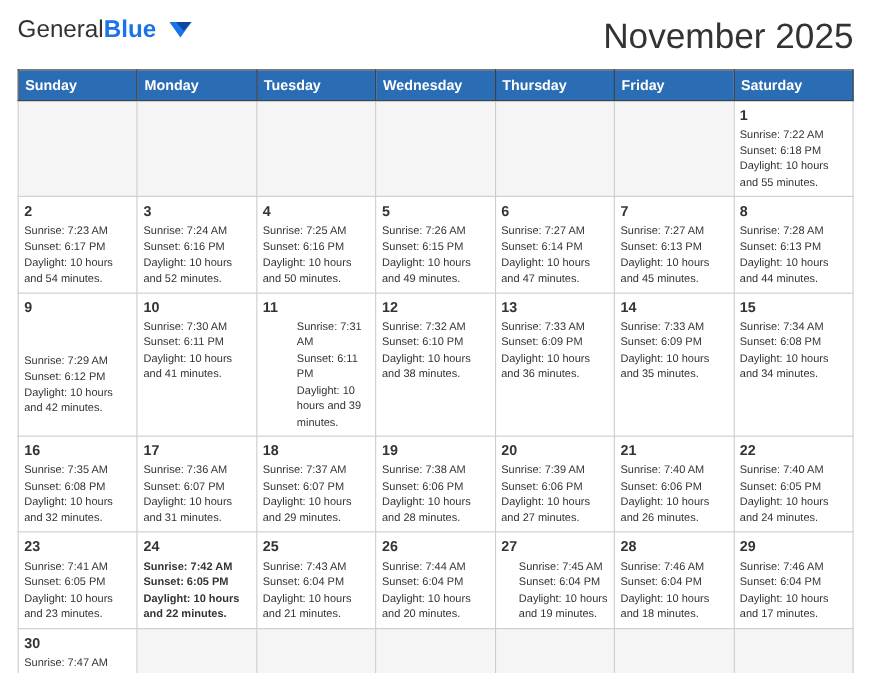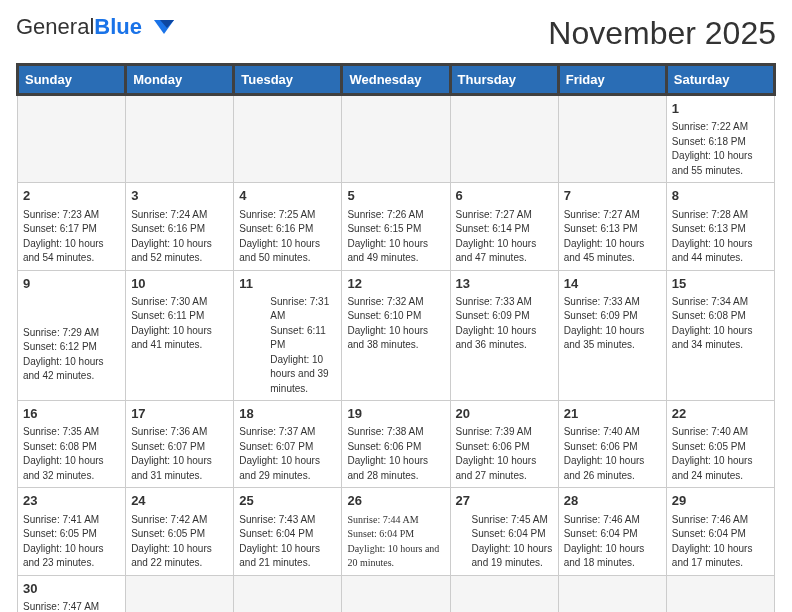--- a/index.html
+++ b/index.html
@@ -49,21 +49,21 @@
       border-collapse: collapse;
       border: 1px solid #ccc;
     }
     .calendar th {
       background-color: #2a6db5;
       color: #fff;
       font-size: 13px;
       font-weight: bold;
       padding: 6px 6px;
       text-align: left;
-      border: 3px solid #404040;
+      border: 1px solid #404040;
     }
     .calendar td {
       vertical-align: top;
       border: 1px solid #ccc;
       padding: 4px 5px;
       width: 108px;
       min-height: 75px;
       background: #fff;
       font-size: 10.5px;
       color: #333;
@@ -263,33 +263,33 @@
       </tr>
       <tr>
         <td>
           <div class="day-number">23</div>
           <div class="day-info" style="white-space: pre-line;">Sunrise: 7:41 AM
 Sunset: 6:05 PM
 Daylight: 10 hours and 23 minutes.</div>
         </td>
         <td>
           <div class="day-number">24</div>
-          <div class="day-info" style="white-space: pre-line;">Sunrise: 7:42 AM
+          <div class="day-info" style="white-space: pre-line; font-weight: bold;">Sunrise: 7:42 AM
 Sunset: 6:05 PM
 Daylight: 10 hours and 22 minutes.</div>
         </td>
         <td>
           <div class="day-number">25</div>
           <div class="day-info" style="white-space: pre-line;">Sunrise: 7:43 AM
 Sunset: 6:04 PM
 Daylight: 10 hours and 21 minutes.</div>
         </td>
         <td>
           <div class="day-number">26</div>
-          <div class="day-info" style="white-space: pre-line; font-family: Liberation Serif, serif;">Sunrise: 7:44 AM
+          <div class="day-info" style="white-space: pre-line;">Sunrise: 7:44 AM
 Sunset: 6:04 PM
 Daylight: 10 hours and 20 minutes.</div>
         </td>
         <td>
           <div class="day-number">27</div>
           <div class="day-info" style="white-space: pre-line; margin-left: 16px;">Sunrise: 7:45 AM
 Sunset: 6:04 PM
 Daylight: 10 hours and 19 minutes.</div>
         </td>
         <td>

